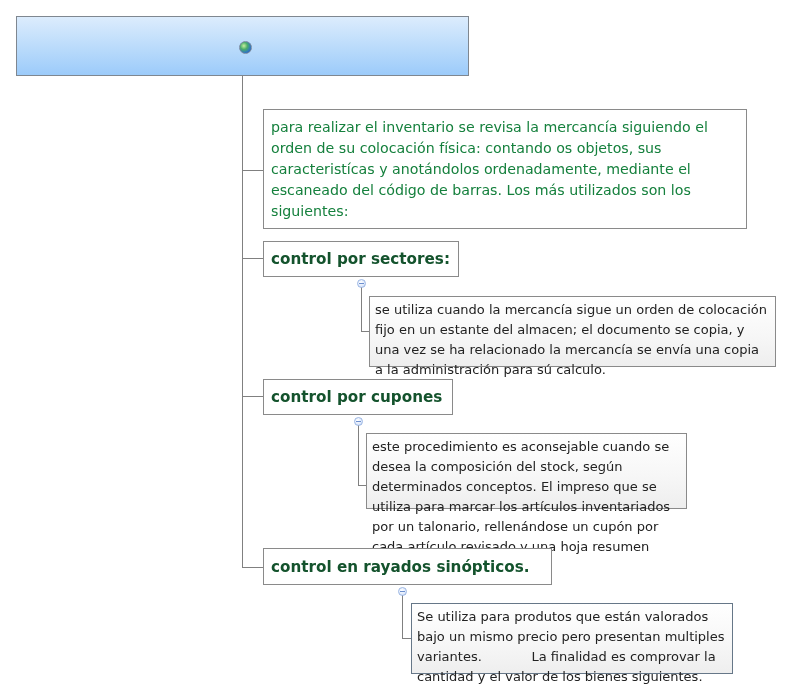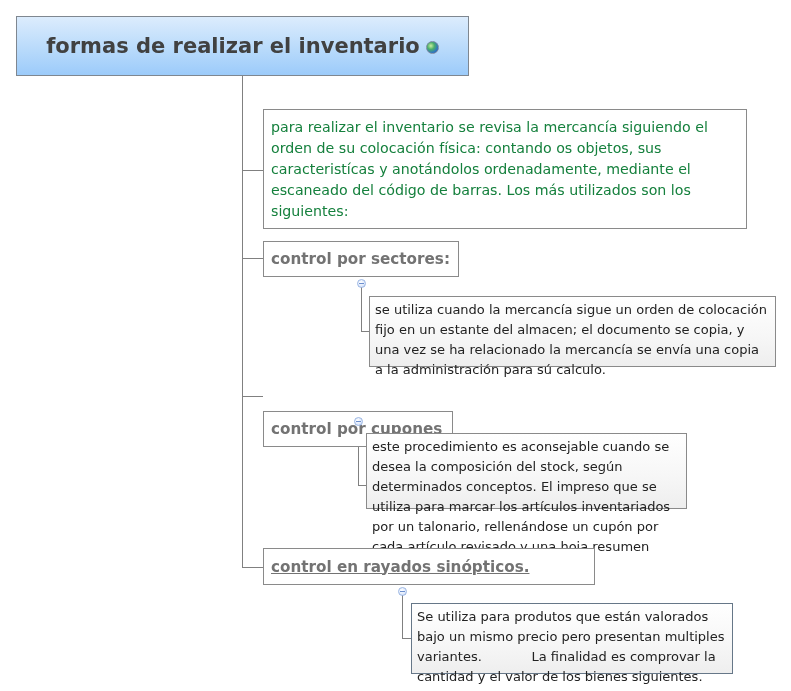--- a/index.html
+++ b/index.html
@@ -43,21 +43,21 @@
       border: 1px solid #8a8a8a;
       background: #ffffff;
       padding: 7px 6px 0 7px;
       font-size: 14.2px; line-height: 21px; color: #15803d;
     }
 
     
     .topic {
       border: 1px solid #8a8a8a;
       background: #ffffff;
-      font-weight: bold; font-size: 15.2px; color: #737373;
+      font-weight: bold; font-size: 15.2px; color: #14532d;
       display: flex; align-items: center;
       padding-left: 7px;
       white-space: nowrap;
     }
 
     
     .note {
       border: 1px solid #8a8a8a;
       background: linear-gradient(to bottom, #ffffff 0%, #f6f6f6 60%, #eeeeee 100%);
       font-size: 13px; line-height: 20px; color: #222222;
@@ -89,35 +89,34 @@
 <div class="line-v" style="left:361px; top:287px; height:44px;"></div>
 <div class="line-h" style="left:361px; top:331px; width:8px;"></div>
 
 <div class="line-v" style="left:358px; top:425px; height:60px;"></div>
 <div class="line-h" style="left:358px; top:485px; width:8px;"></div>
 
 <div class="line-v" style="left:402px; top:595px; height:43px;"></div>
 <div class="line-h" style="left:402px; top:638px; width:9px;"></div>
 
 <div class="abs root">
-  <span>formas de realizar el inventario</span>
   <span class="globe"></span>
 </div>
 
 <div class="abs para">para realizar el inventario se revisa la mercancía siguiendo el orden de su colocación física: contando os objetos, sus caracteristícas y anotándolos ordenadamente, mediante el escaneado del código de barras. Los más utilizados son los siguientes:</div>
 
 <div class="abs topic" style="left:263px; top:241px; width:196px; height:36px;">
   <span>control por sectores:</span>
 </div>
 <div class="toggle" style="left:357px; top:279px;"></div>
 <div class="abs note" style="left:369px; top:296px; width:407px; height:71px;">se utiliza cuando la mercancía sigue un orden de colocación fijo en un estante del almacen; el documento se copia, y una vez se ha relacionado la mercancía se envía una copia a la administración para sú calculo.</div>
 
-<div class="abs topic" style="left:263px; top:379px; width:190px; height:36px;margin-top:32px;">
+<div class="abs topic" style="left:263px; top:379px; width:190px; height:36px;">
   <span>control por cupones</span>
 </div>
 <div class="toggle" style="left:354px; top:417px;"></div>
 <div class="abs note" style="left:366px; top:433px; width:321px; height:76px;">este procedimiento es aconsejable cuando se desea la composición del stock, según determinados conceptos. El impreso que se utiliza para marcar los artículos inventariados por un talonario, rellenándose un cupón por cada artículo revisado y una hoja resumen</div>
 
-<div class="abs topic" style="left:263px; top:548px; width:332px; height:37px;text-decoration:underline;">
+<div class="abs topic" style="left:263px; top:548px; width:289px; height:37px;">
   <span>control en rayados sinópticos.</span>
 </div>
 <div class="toggle" style="left:398px; top:587px;"></div>
 <div class="abs note blue-border" style="left:411px; top:603px; width:322px; height:71px; white-space: pre-wrap;">Se utiliza para produtos que están valorados bajo un mismo precio pero presentan multiples variantes.            La finalidad es comprovar la cantidad y el valor de los bienes siguientes.</div>
 
 </body></html>

